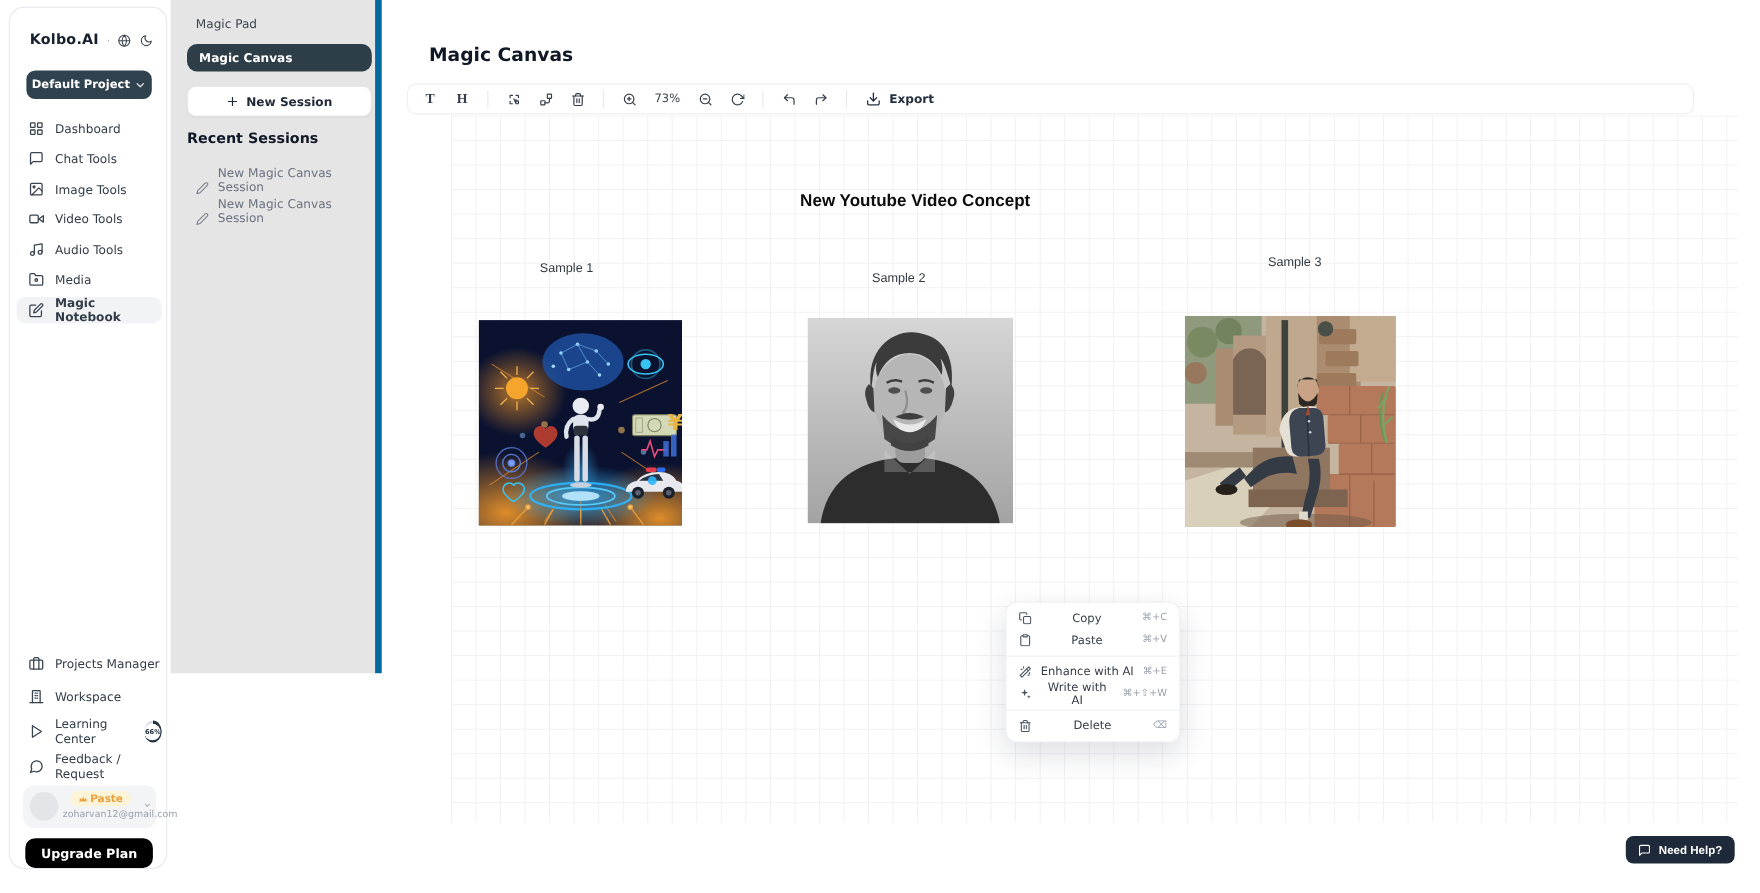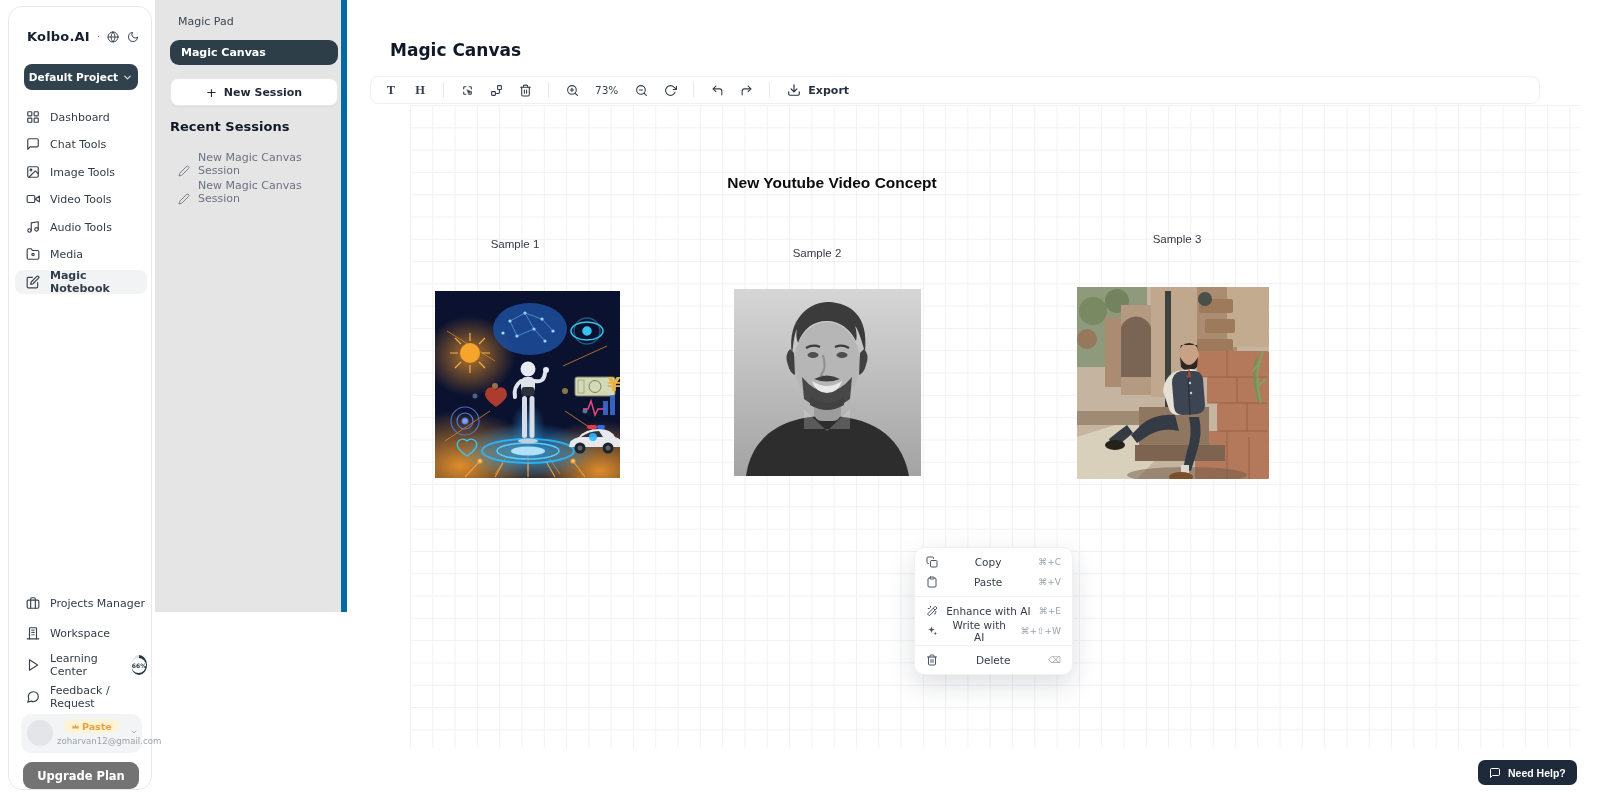--- a/index.html
+++ b/index.html
@@ -31,21 +31,21 @@
              align-items:center; justify-content:center; font-size:6px; font-weight:bold; color:#243241; }
   .user-card { position:absolute; left:12px; top:707px; width:121px; height:39px; background:#f3f4f6;
                border-radius:10px; cursor:pointer; }
   .avatar { position:absolute; left:6px; top:6px; width:26px; height:26px; border-radius:50%; background:#e4e5e9; }
   .owner-pill { position:absolute; left:43px; top:5px; height:14px; padding:0 7px; background:#fdf3d7;
                 border-radius:8px; display:flex; align-items:center; gap:2px;
                 font-size:9.5px; font-weight:bold; color:#e9a13b; }
   .owner-pill .ic { width:9px; height:9px; color:#e9a13b; }
   .user-email { position:absolute; left:36px; top:22px; width:80px; font-size:8.6px; color:#9aa2ad; white-space:nowrap; }
   .user-caret { position:absolute; right:4px; top:14px; color:#aeb4bd; width:8px; height:8px; }
-  .upgrade-btn { position:absolute; left:14px; top:755px; width:116px; height:27px; background:#737373;
+  .upgrade-btn { position:absolute; left:14px; top:755px; width:116px; height:27px; background:#000000;
                  color:#fff; border:none; border-radius:9px; font-size:11.5px; font-weight:bold;
                  font-family:inherit; cursor:pointer; }
 
   
   .sessions { position:absolute; left:155px; top:0; width:192px; height:612px; background:#e5e5e5;
               border-right:6px solid #0369a1; }
   .magic-pad { position:absolute; left:23px; top:15px; font-size:11px; color:#3c4650; cursor:pointer; }
   .magic-canvas-pill { position:absolute; left:15px; top:40px; width:168px; height:25px; background:#2d3e48;
                        border-radius:9px; display:flex; align-items:center; padding-left:11px;
                        color:#fff; font-size:11px; font-weight:bold; cursor:pointer; }

